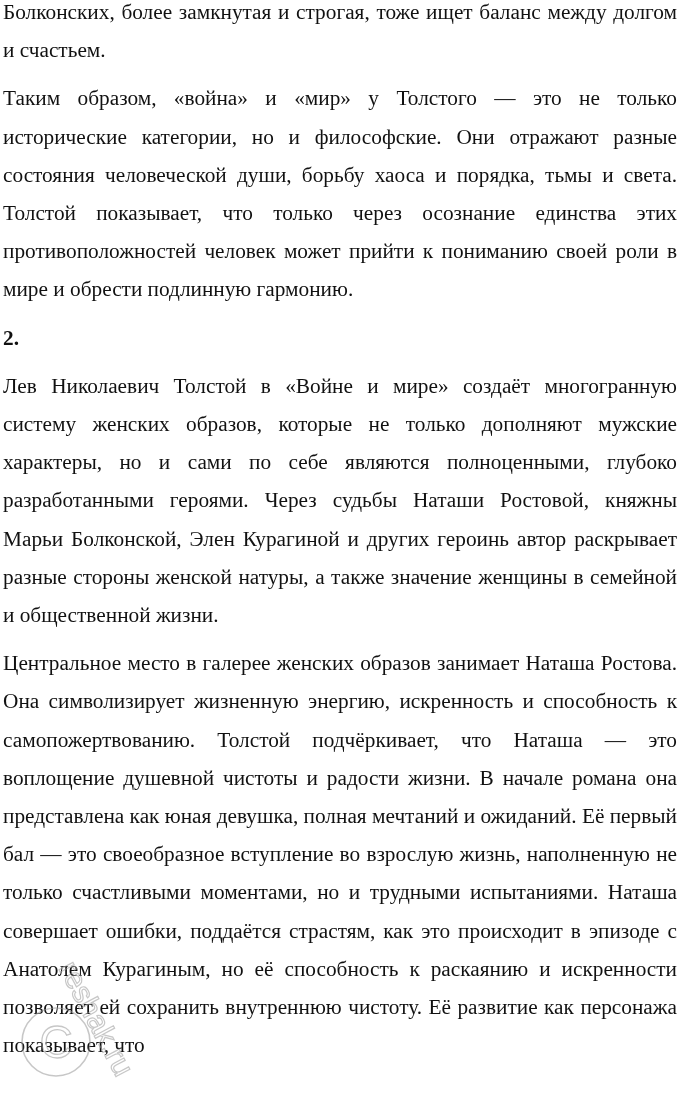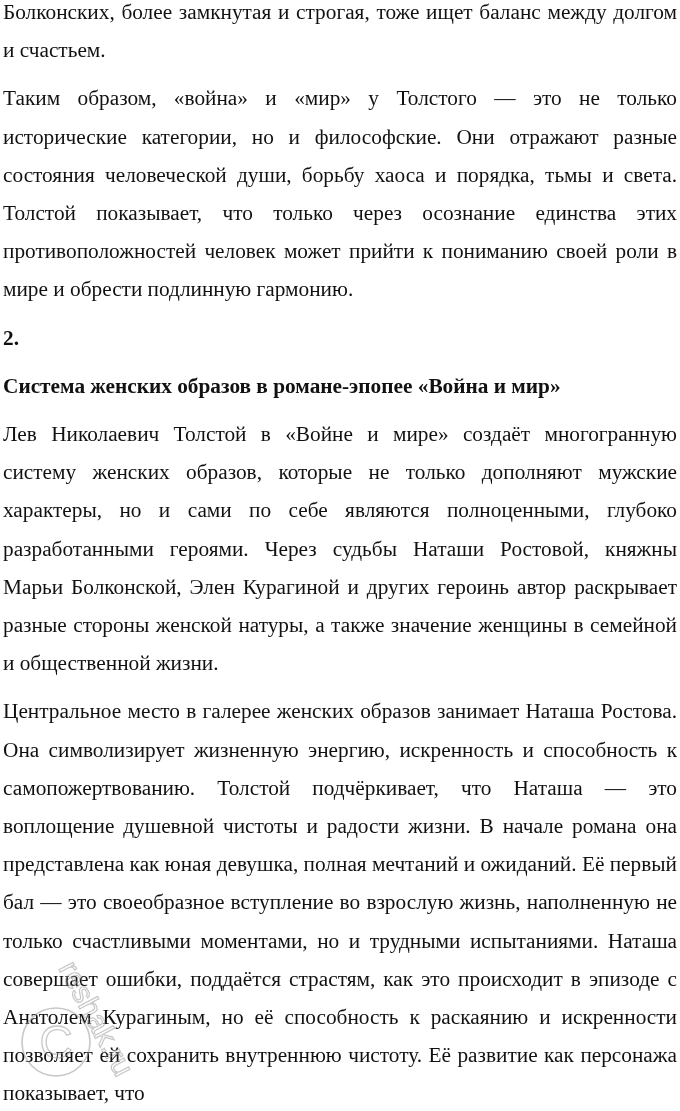--- a/index.html
+++ b/index.html
@@ -43,21 +43,20 @@
     opacity: 0.55;
   }
 </style>
 </head>
 <body>
 
 <div class="page">
   <p class="para">Болконских, более замкнутая и строгая, тоже ищет баланс между долгом и счастьем.</p>
   <p class="para">Таким образом, «война» и «мир» у Толстого — это не только исторические категории, но и философские. Они отражают разные состояния человеческой души, борьбу хаоса и порядка, тьмы и света. Толстой показывает, что только через осознание единства этих противоположностей человек может прийти к пониманию своей роли в мире и обрести подлинную гармонию.</p>
   <p class="heading">2.</p>
-  <p class="heading">Система женских образов в романе-эпопее «Война и мир»</p>
   <p class="para">Лев Николаевич Толстой в «Войне и мире» создаёт многогранную систему женских образов, которые не только дополняют мужские характеры, но и сами по себе являются полноценными, глубоко разработанными героями. Через судьбы Наташи Ростовой, княжны Марьи Болконской, Элен Курагиной и других героинь автор раскрывает разные стороны женской натуры, а также значение женщины в семейной и общественной жизни.</p>
   <p class="para">Центральное место в галерее женских образов занимает Наташа Ростова. Она символизирует жизненную энергию, искренность и способность к самопожертвованию. Толстой подчёркивает, что Наташа — это воплощение душевной чистоты и радости жизни. В начале романа она представлена как юная девушка, полная мечтаний и ожиданий. Её первый бал — это своеобразное вступление во взрослую жизнь, наполненную не только счастливыми моментами, но и трудными испытаниями. Наташа совершает ошибки, поддаётся страстям, как это происходит в эпизоде с Анатолем Курагиным, но её способность к раскаянию и искренности позволяет ей сохранить внутреннюю чистоту. Её развитие как персонажа показывает, что</p>
 </div>
 
 <div class="watermark">
   <svg width="140" height="150" viewBox="0 0 140 150">
     <circle cx="38" cy="82" r="34" fill="none" stroke="#9a9a9a" stroke-width="1.6"></circle>
     <text x="38" y="98" text-anchor="middle" font-family="Liberation Sans, sans-serif" font-size="46" fill="none" stroke="#9a9a9a" stroke-width="1.3">C</text>
     <text x="0" y="0" transform="translate(40,8) rotate(62)" font-family="Liberation Sans, sans-serif" font-size="30" fill="none" stroke="#9a9a9a" stroke-width="1.2">reshak.ru</text>
   </svg>

